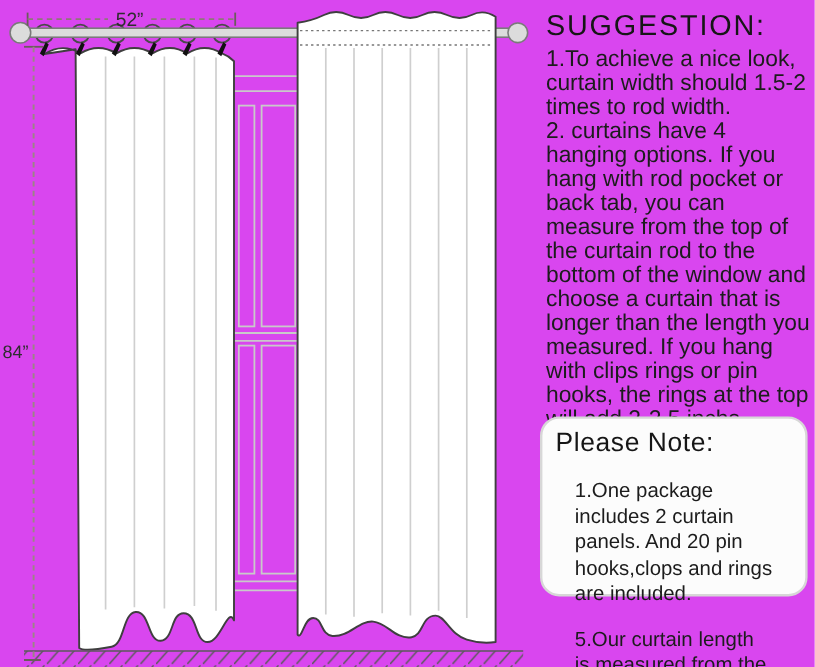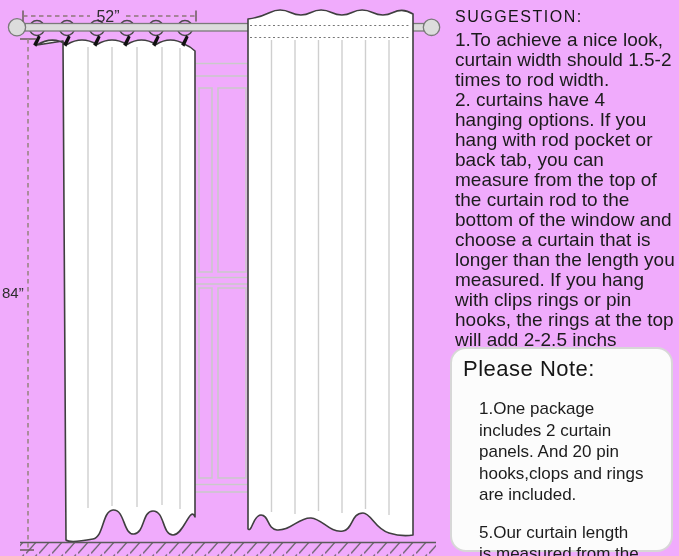--- a/index.html
+++ b/index.html
@@ -1,46 +1,46 @@
 <!DOCTYPE html>
 <html><head>
 <meta charset="utf-8">
 <style>
   html,body{margin:0;padding:0;background:#ffffff;}
   .stage{
     position:relative;
     width:679px;height:556px;
-    background:#f0abfc;
+    background:#d946ef;
     overflow:hidden;
     font-family:"Liberation Sans", sans-serif;
     color:#1d1d1d;
   }
   .diagram-svg{position:absolute;left:0;top:0;}
   .text-col{
     position:absolute;
     left:455px;top:8px;
     width:222px;
   }
   .text-col h1{
     margin:0 0 4px 0;
-    font-size:16px;
+    font-size:24px;
     font-weight:400;
     letter-spacing:1.5px;
     color:#161616;
   }
   .text-col p{
     margin:0;
     font-size:19px;
     line-height:20px;
     color:#1c1c1c;
   }
   .note-box{
     position:absolute;
     left:450px;top:347px;
-    width:223px;height:205px;
+    width:223px;height:150px;
     box-sizing:border-box;
     background:#fcfcfc;
     border:2.5px solid #d7d7d7;
     border-radius:16px;
     padding:7px 10px 6px 11px;
   }
   .note-box h2{
     margin:0 0 3px 0;
     font-size:22px;
     font-weight:400;

